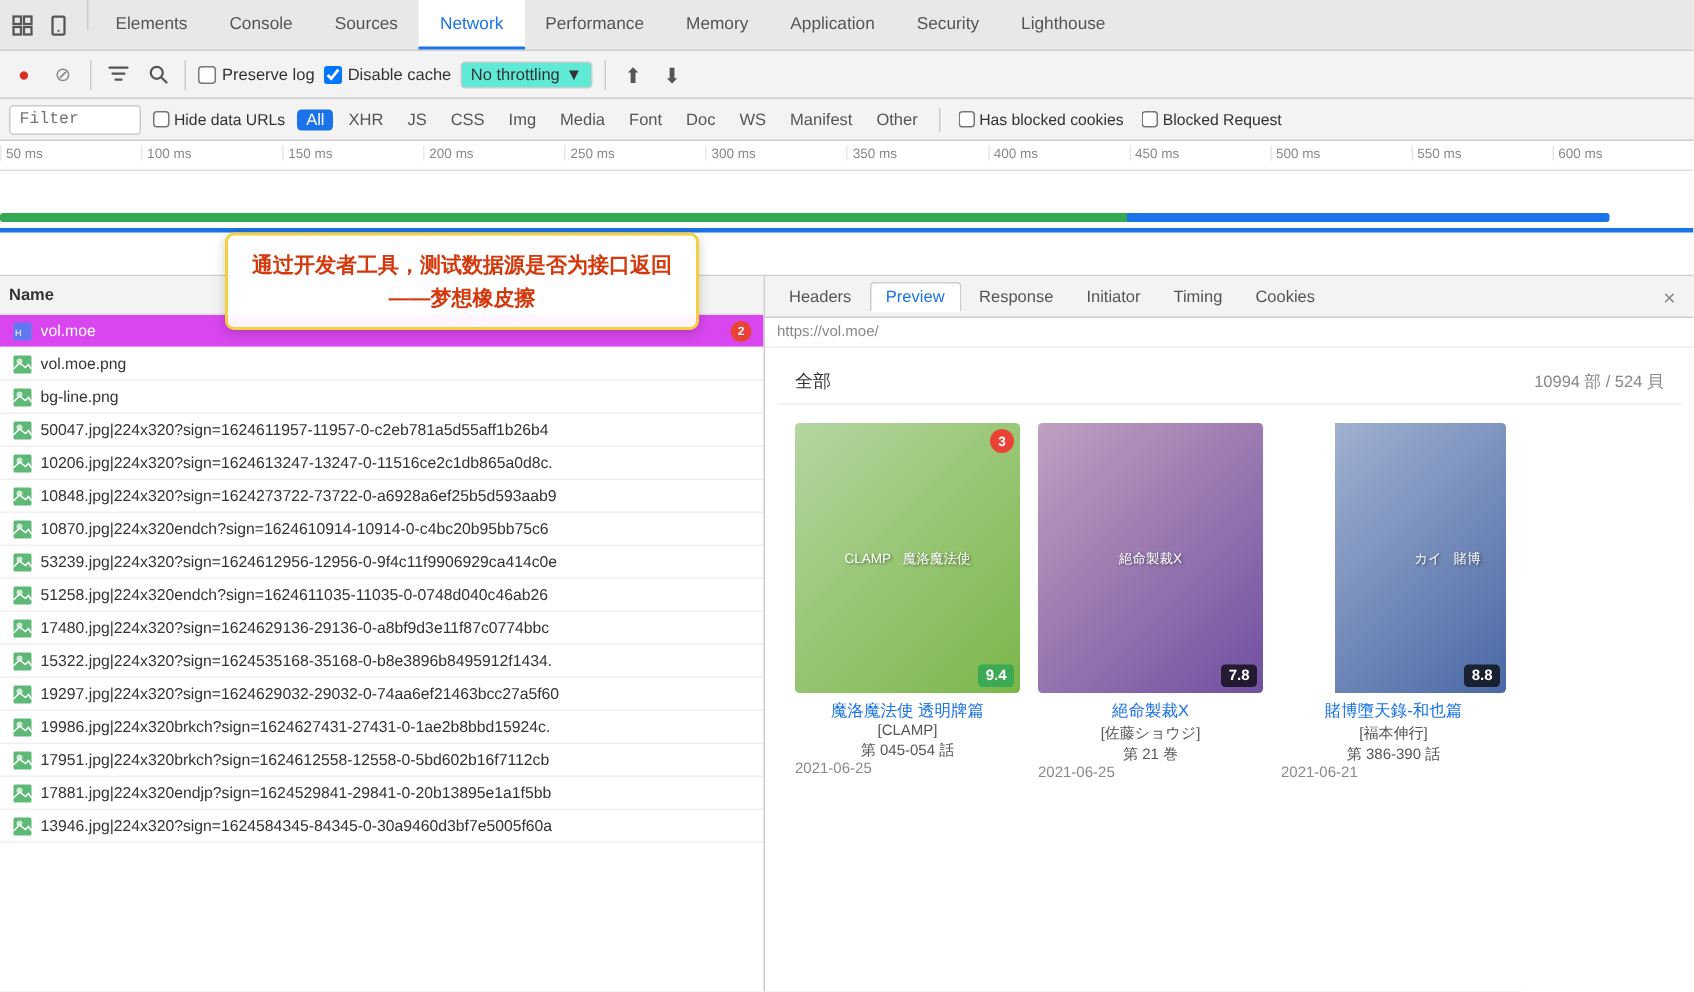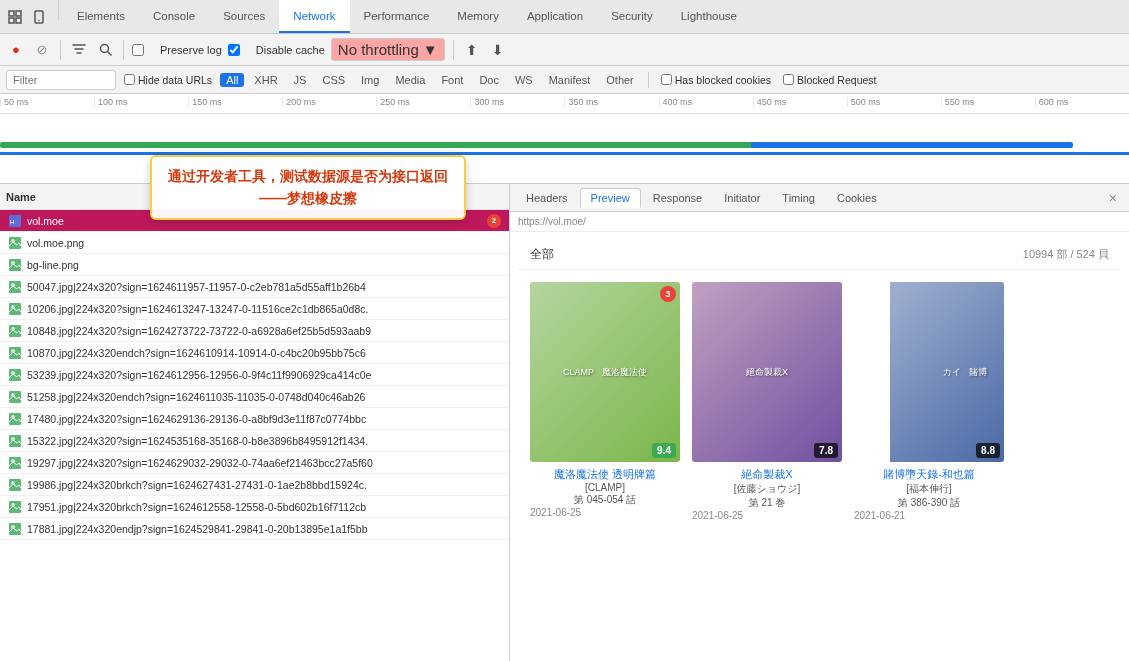--- a/index.html
+++ b/index.html
@@ -54,32 +54,32 @@
       width: 20px; height: 20px;
       border: none; background: transparent; cursor: pointer;
       border-radius: 2px;
       display: flex; align-items: center; justify-content: center;
       font-size: 13px;
     }
     .toolbar-btn.red { color: #d93025; }
     .toolbar-btn.gray { color: #888; }
     .toolbar-divider { width: 1px; height: 20px; background: #ccc; margin: 0 2px; }
     .toolbar-label {
-      display: flex; align-items: center; gap: 16px;
+      display: flex; align-items: center; gap: 4px;
       font-size: 11px; color: #333; cursor: pointer;
     }
     .toolbar-label input[type=checkbox] { margin: 0; width: 12px; height: 12px; }
     .toolbar-select {
       display: flex; align-items: center; gap: 4px;
-      background: #fca5a5;
+      background: #5eead4;
       border: 1px solid #ccc;
       border-radius: 3px;
       padding: 2px 6px;
       cursor: pointer;
-      font-size: 15px;
+      font-size: 11px;
       justify-content: space-between;
     }
     .throttle-wrap { position: relative; }
     .upload-btn, .download-btn {
       font-size: 14px; color: #555;
     }
 
     
     .filter-bar {
       display: flex;
@@ -89,22 +89,23 @@
       height: 28px;
       padding: 0 6px;
       gap: 4px;
       flex-wrap: nowrap;
     }
     .filter-input {
       border: 1px solid #ccc;
       border-radius: 3px;
       padding: 2px 6px;
       font-size: 11px;
-      width: 110px;
+      width: 88px;
       height: 20px;
+      font-family: Liberation Mono, monospace;
     }
     .filter-btn {
       display: flex; align-items: flex-start; gap: 3px;
       font-size: 10.5px;
       cursor: pointer;
       padding: 2px 4px;
       border-radius: 3px;
       white-space: nowrap;
       color: #333;
     }
@@ -192,21 +193,21 @@
       display: flex;
       align-items: center;
       height: 22px;
       padding: 0 8px;
       font-size: 10.5px;
       cursor: pointer;
       border-bottom: 1px solid #f0f0f0;
       white-space: nowrap;
       overflow: hidden;
     }
-    .file-row.selected { background: #be185d; color: #fff; }
+    .file-row.selected { background: #d946ef; color: #fff; }
     .file-row .file-icon {
       width: 14px; height: 14px;
       margin-right: 5px;
       flex-shrink: 0;
     }
     .file-row .file-name {
       overflow: hidden;
       text-overflow: ellipsis;
       flex: 1;
     }
@@ -620,20 +621,28 @@
             </svg></span>
           <span class="file-name">17951.jpg|224x320brkch?sign=1624612558-12558-0-5bd602b16f7112cb</span>
         </div>
         <div class="file-row">
           <span class="file-icon"><svg width="14" height="14" viewBox="0 0 14 14">
               <rect x="1" y="1" width="12" height="12" rx="1" fill="#34a853" opacity="0.8"></rect>
               <circle cx="5" cy="5" r="2" fill="#fff" opacity="0.7"></circle>
               <path d="M1 10 L5 6 L9 9 L11 7 L13 10" stroke="#fff" stroke-width="1" fill="none"></path>
             </svg></span>
           <span class="file-name">17881.jpg|224x320endjp?sign=1624529841-29841-0-20b13895e1a1f5bb</span>
+        </div>
+        <div class="file-row">
+          <span class="file-icon"><svg width="14" height="14" viewBox="0 0 14 14">
+              <rect x="1" y="1" width="12" height="12" rx="1" fill="#34a853" opacity="0.8"></rect>
+              <circle cx="5" cy="5" r="2" fill="#fff" opacity="0.7"></circle>
+              <path d="M1 10 L5 6 L9 9 L11 7 L13 10" stroke="#fff" stroke-width="1" fill="none"></path>
+            </svg></span>
+          <span class="file-name">13946.jpg|224x320?sign=1624584345-84345-0-30a9460d3bf7e5005f60a</span>
         </div>
       </div>
   </div>
 
   <div class="right-panel">
 
     <div class="detail-tabs" id="detail-tabs-bar">
       <div class="detail-tab">Headers</div>
         <div class="detail-tab active">Preview</div>
         <div class="detail-tab">Response</div>

